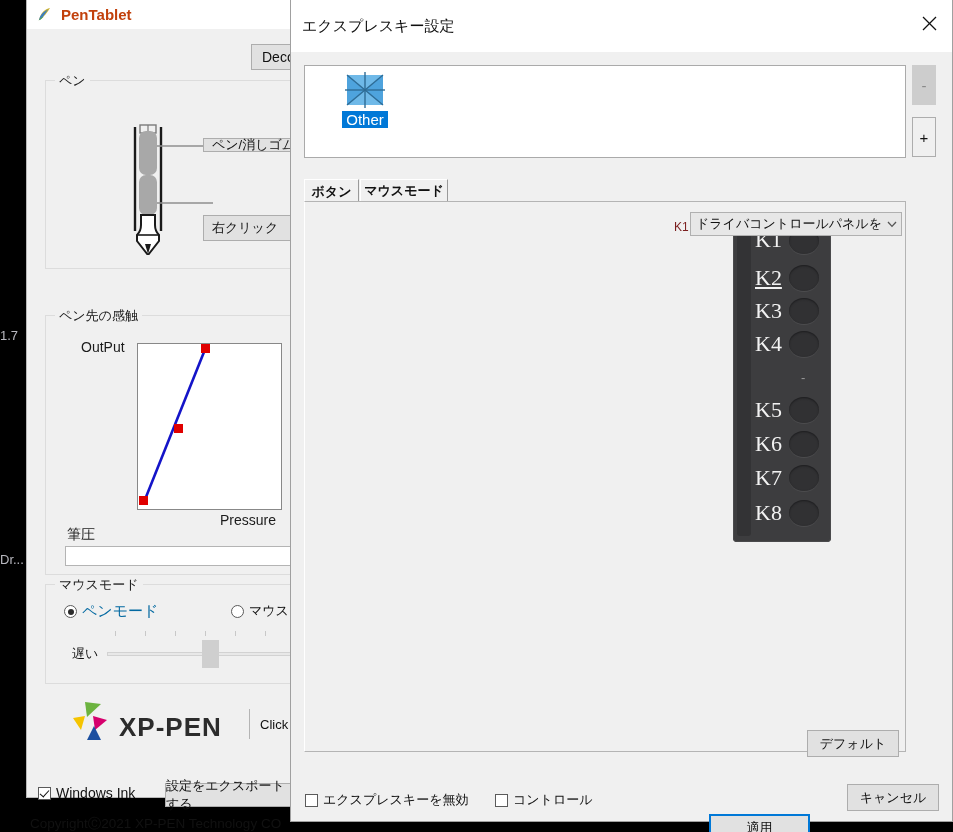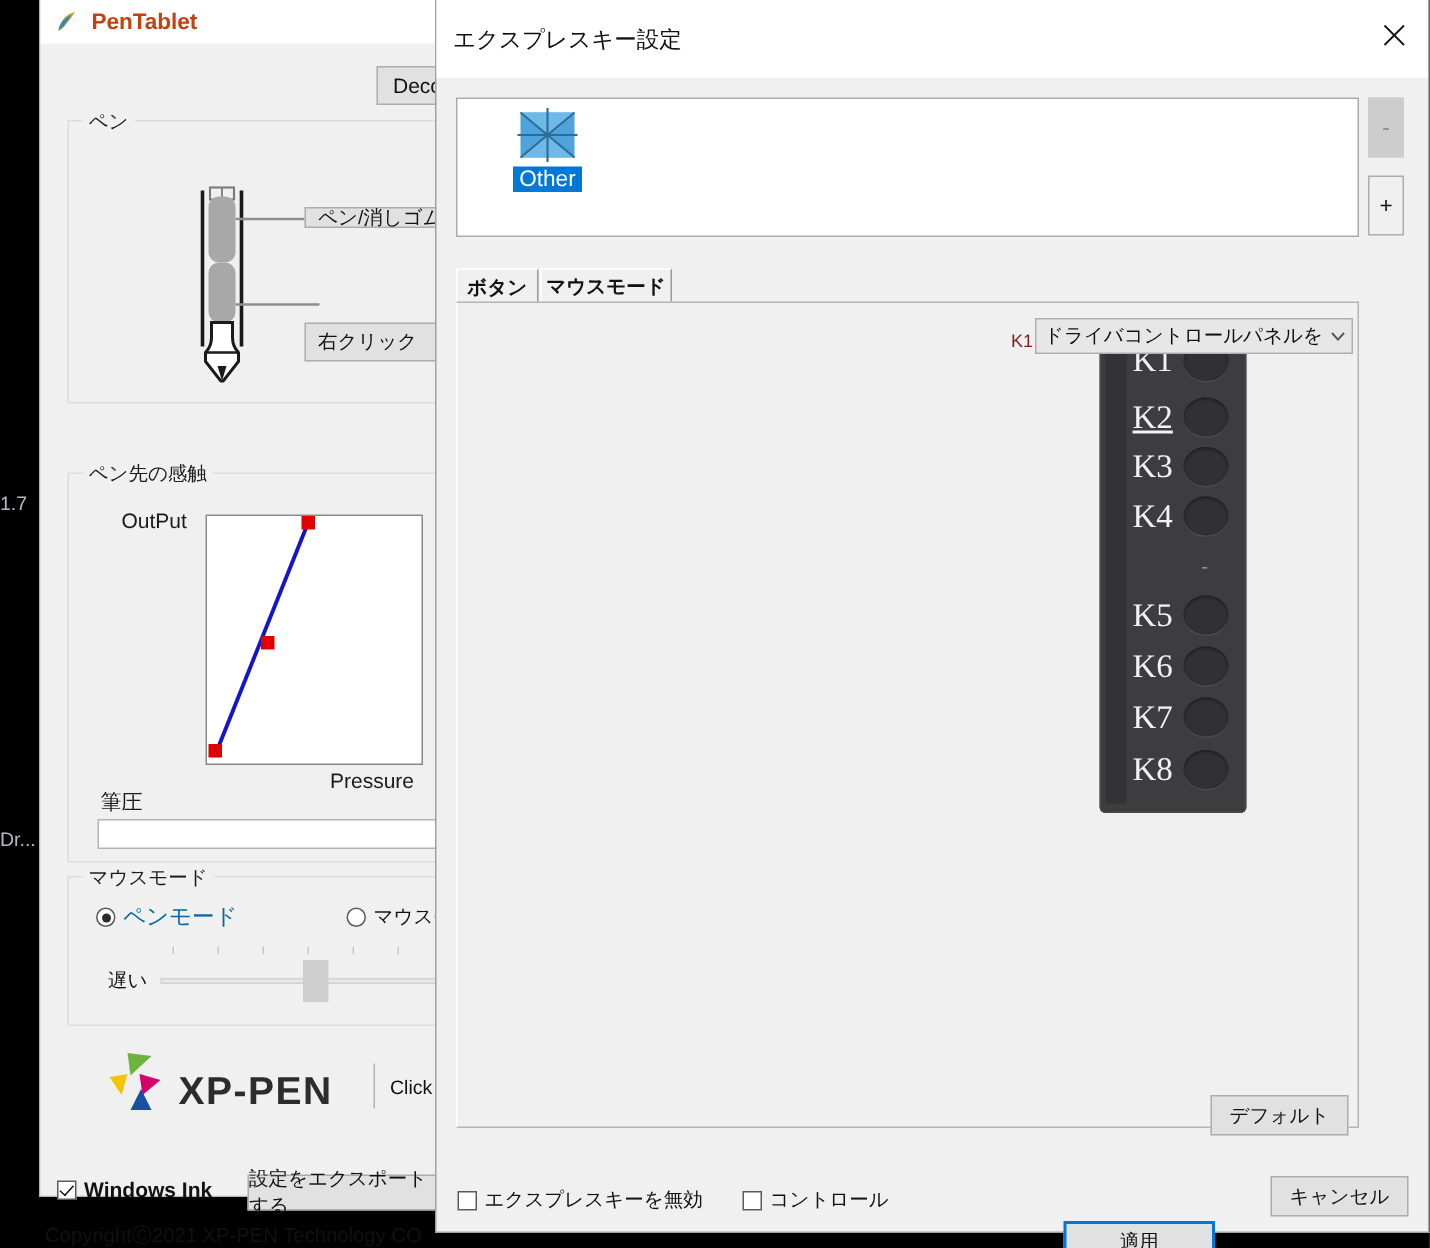--- a/index.html
+++ b/index.html
@@ -262,21 +262,21 @@
           <path d="M22 16 L36 20 L24 30 Z" fill="#d6006d"></path>
           <path d="M16 40 L30 40 L23 26 Z" fill="#1b4fa0"></path>
         </svg>
       </div>
       <div style="position:absolute; left:92px; top:682px; font-size:26px; font-weight:bold; letter-spacing:1px; color:#2c2c2c;">XP-PEN</div>
       <div style="position:absolute; left:222px; top:679px; width:1px; height:30px; background:#b4b4b4;"></div>
       <div style="position:absolute; left:233px; top:687px; font-size:13px; color:#111;">Click go to</div>
 
       <div style="position:absolute; left:11px; top:755px; display:flex; align-items:center; gap:5px;">
         <span class="chk on"></span>
-        <span style="font-size:14px;color:#111;font-weight:bold;">Windows Ink</span>
+        <span style="font-size:14px;color:#111;">Windows Ink</span>
       </div>
       <div class="flatbtn" style="position:absolute; left:138px; top:753px; width:130px; height:24px; justify-content:center; padding-left:0;">設定をエクスポートする</div>
       <div class="flatbtn" style="position:absolute; left:275px; top:753px; width:60px; height:24px; justify-content:center; padding-left:0;">設</div>
       <div style="position:absolute; left:3px; top:785px; font-size:13.5px; color:#111; white-space:nowrap;">CopyrightⒸ2021 XP-PEN Technology CO</div>
     </div>
   </div>
 
   <div id="dlg">
 
     <div id="dlg-title">

